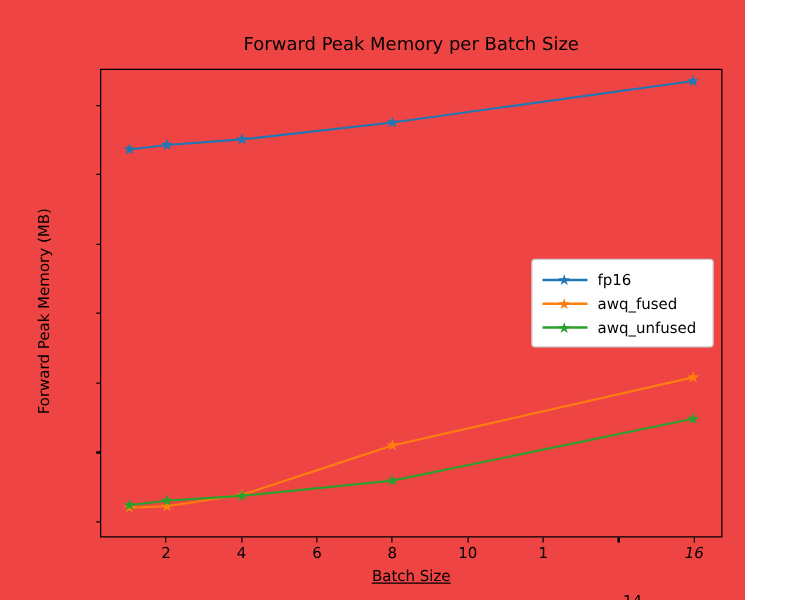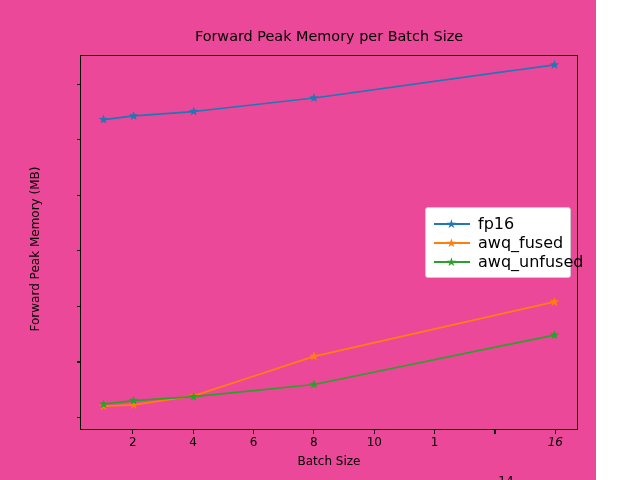--- a/index.html
+++ b/index.html
@@ -11,21 +11,21 @@
     width: 640px;
     height: 480px;
     overflow: hidden;
     font-family: "DejaVu Sans", sans-serif;
     color: #000000;
   }
   #figure {
     position: relative;
     width: 596px;
     height: 480px;
-    background: #ec4899;
+    background: #ef4444;
   }
   #chart-title {
     position: absolute;
     left: 80px;
     width: 498px;
     top: 28px;
     text-align: center;
     font-size: 14.4px;
     color: #000000;
     white-space: nowrap;
@@ -69,20 +69,21 @@
     height: 3.5px;
     background: #000;
   }
   #xlabel {
     position: absolute;
     left: 80px;
     width: 498px;
     top: 454px;
     text-align: center;
     font-size: 12px;
+    text-decoration: underline;
   }
   #ylabel {
     position: absolute;
     left: -95px;
     top: 242px;
     width: 260px;
     text-align: center;
     font-size: 12px;
     transform: rotate(-90deg);
     transform-origin: center center;
@@ -119,21 +120,21 @@
     height: 1.6px;
   }
   .legend-star {
     position: absolute;
     left: 12px;
     top: 0px;
     font-size: 12px;
     line-height: 14px;
   }
   .legend-text {
-    font-size: 16px;
+    font-size: 12px;
     white-space: nowrap;
   }
 </style>
 </head>
 <body>
 
 <div id="figure">
 
   <div id="chart-title">Forward Peak Memory per Batch Size</div>
 

